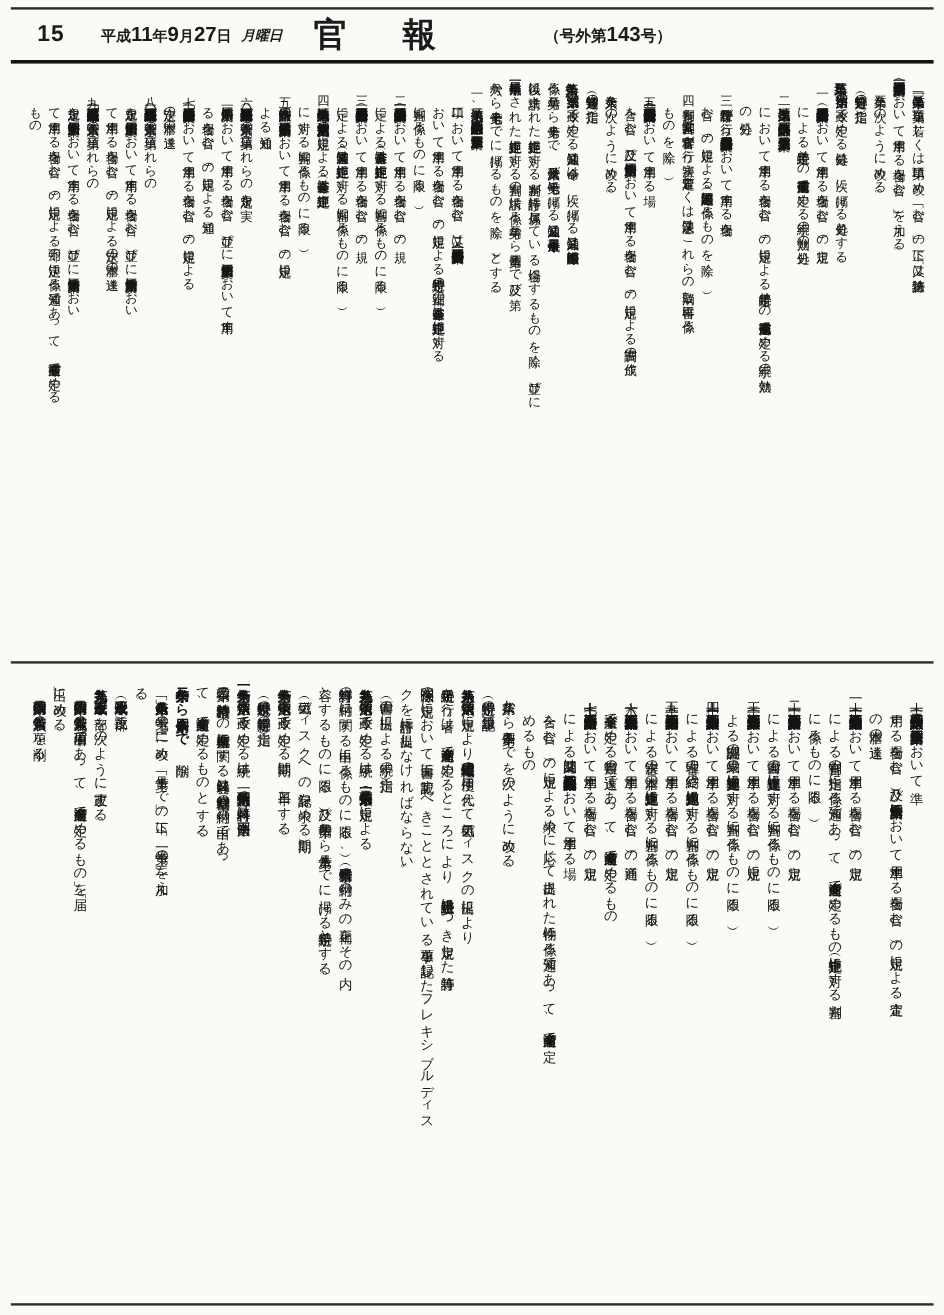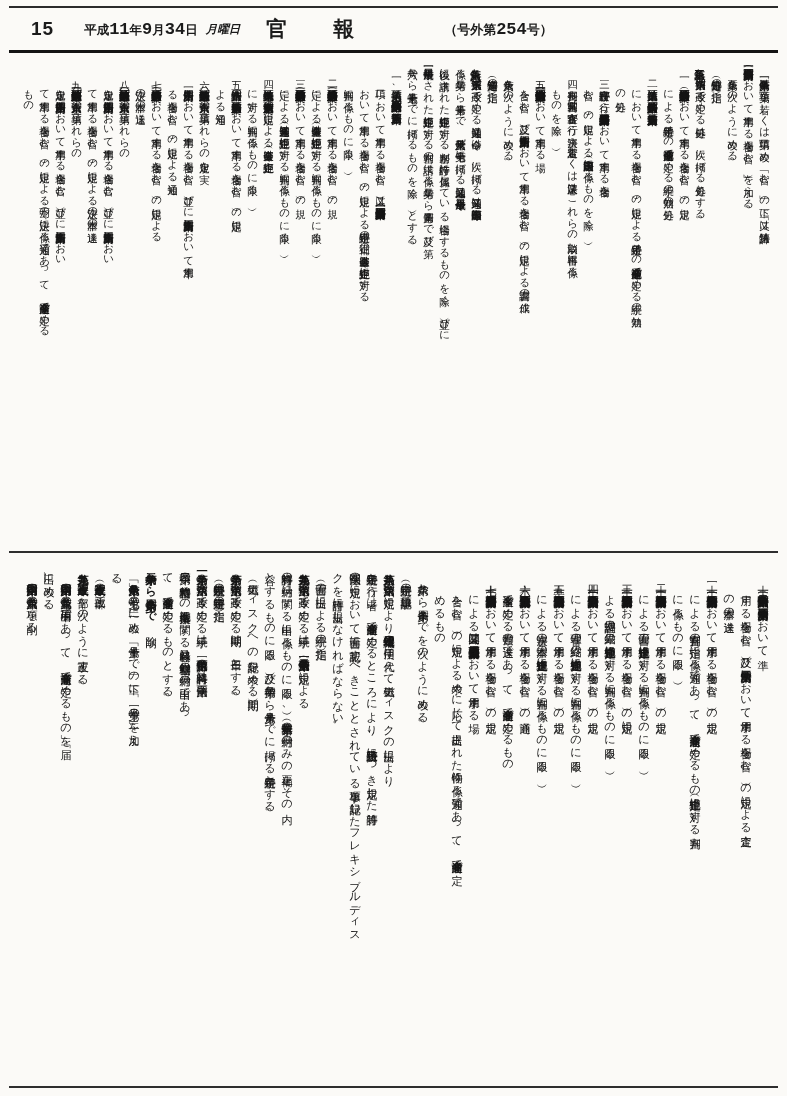--- a/index.html
+++ b/index.html
@@ -16,24 +16,24 @@
   .header{
     position:absolute;top:6px;left:9px;right:9px;height:42px;
     border-top:2px solid #2b2b2b;
     border-bottom:3px solid #141414;
     display:flex;align-items:center;
     font-family:"Liberation Sans","DejaVu Sans",sans-serif;
     white-space:nowrap;
   }
   .h-page{margin-left:22px;font-size:19px;font-weight:600;letter-spacing:1px;}
   .h-date{margin-left:30px;font-size:12.5px;font-weight:600;}
-  .h-date .dg,.h-issue .dg{font-size:17px;font-family:Liberation Mono, monospace;}
+  .h-date .dg,.h-issue .dg{font-size:17px;}
   .h-week{margin-left:8px;font-size:11.5px;font-weight:600;font-style:italic;}
   .h-title{
-    margin-left:26px;font-size:21px;font-weight:700;
+    margin-left:26px;font-size:28px;font-weight:700;
     font-family:"Liberation Serif","DejaVu Serif",serif;
     letter-spacing:46px;margin-right:-24px;
   }
   .h-issue{margin-left:68px;font-size:13px;font-weight:600;}
 
   
   .vblock{
     position:absolute;
     writing-mode:vertical-rl;
     -webkit-writing-mode:vertical-rl;
@@ -63,24 +63,24 @@
   #rule-mid{top:551px;}
   #rule-bottom{top:1086px;}
 </style>
 </head>
 <body>
 
 <div class="page">
 
   <div class="header">
     <span class="h-page">15</span>
-    <span class="h-date">平成<span class="dg">11</span>年<span class="dg">9</span>月<span class="dg">34</span>日</span>
+    <span class="h-date">平成<span class="dg">11</span>年<span class="dg">9</span>月<span class="dg">27</span>日</span>
     <span class="h-week">月曜日</span>
     <span class="h-title">官報</span>
-    <span class="h-issue">（号外第<span class="dg">254</span>号）</span>
+    <span class="h-issue">（号外第<span class="dg">143</span>号）</span>
   </div>
 
   <div id="top-cols" class="vblock">
       <div class="col i1">第一条第十三号中「又は第二項」を「若しくは第二項」に改め、「含む。」の下に「又は特許法第</div>
       <div class="col">百三十三条第一項（実用新案法第四十一条において準用する場合を含む。）」を加える。</div>
       <div class="col i1">第三条を次のように改める。</div>
       <div class="col i1">（特定処分等の指定）</div>
       <div class="col"><b>第三条</b>　法第四条第一項の政令で定める処分は、次に掲げる処分とする。</div>
       <div class="col i1">一　特許法第十三条第四項（実用新案法第五十五条第二項において準用する場合を含む。）の規定</div>
       <div class="col i2">による特定手続その他通商産業省令で定める手続の無効の処分</div>

